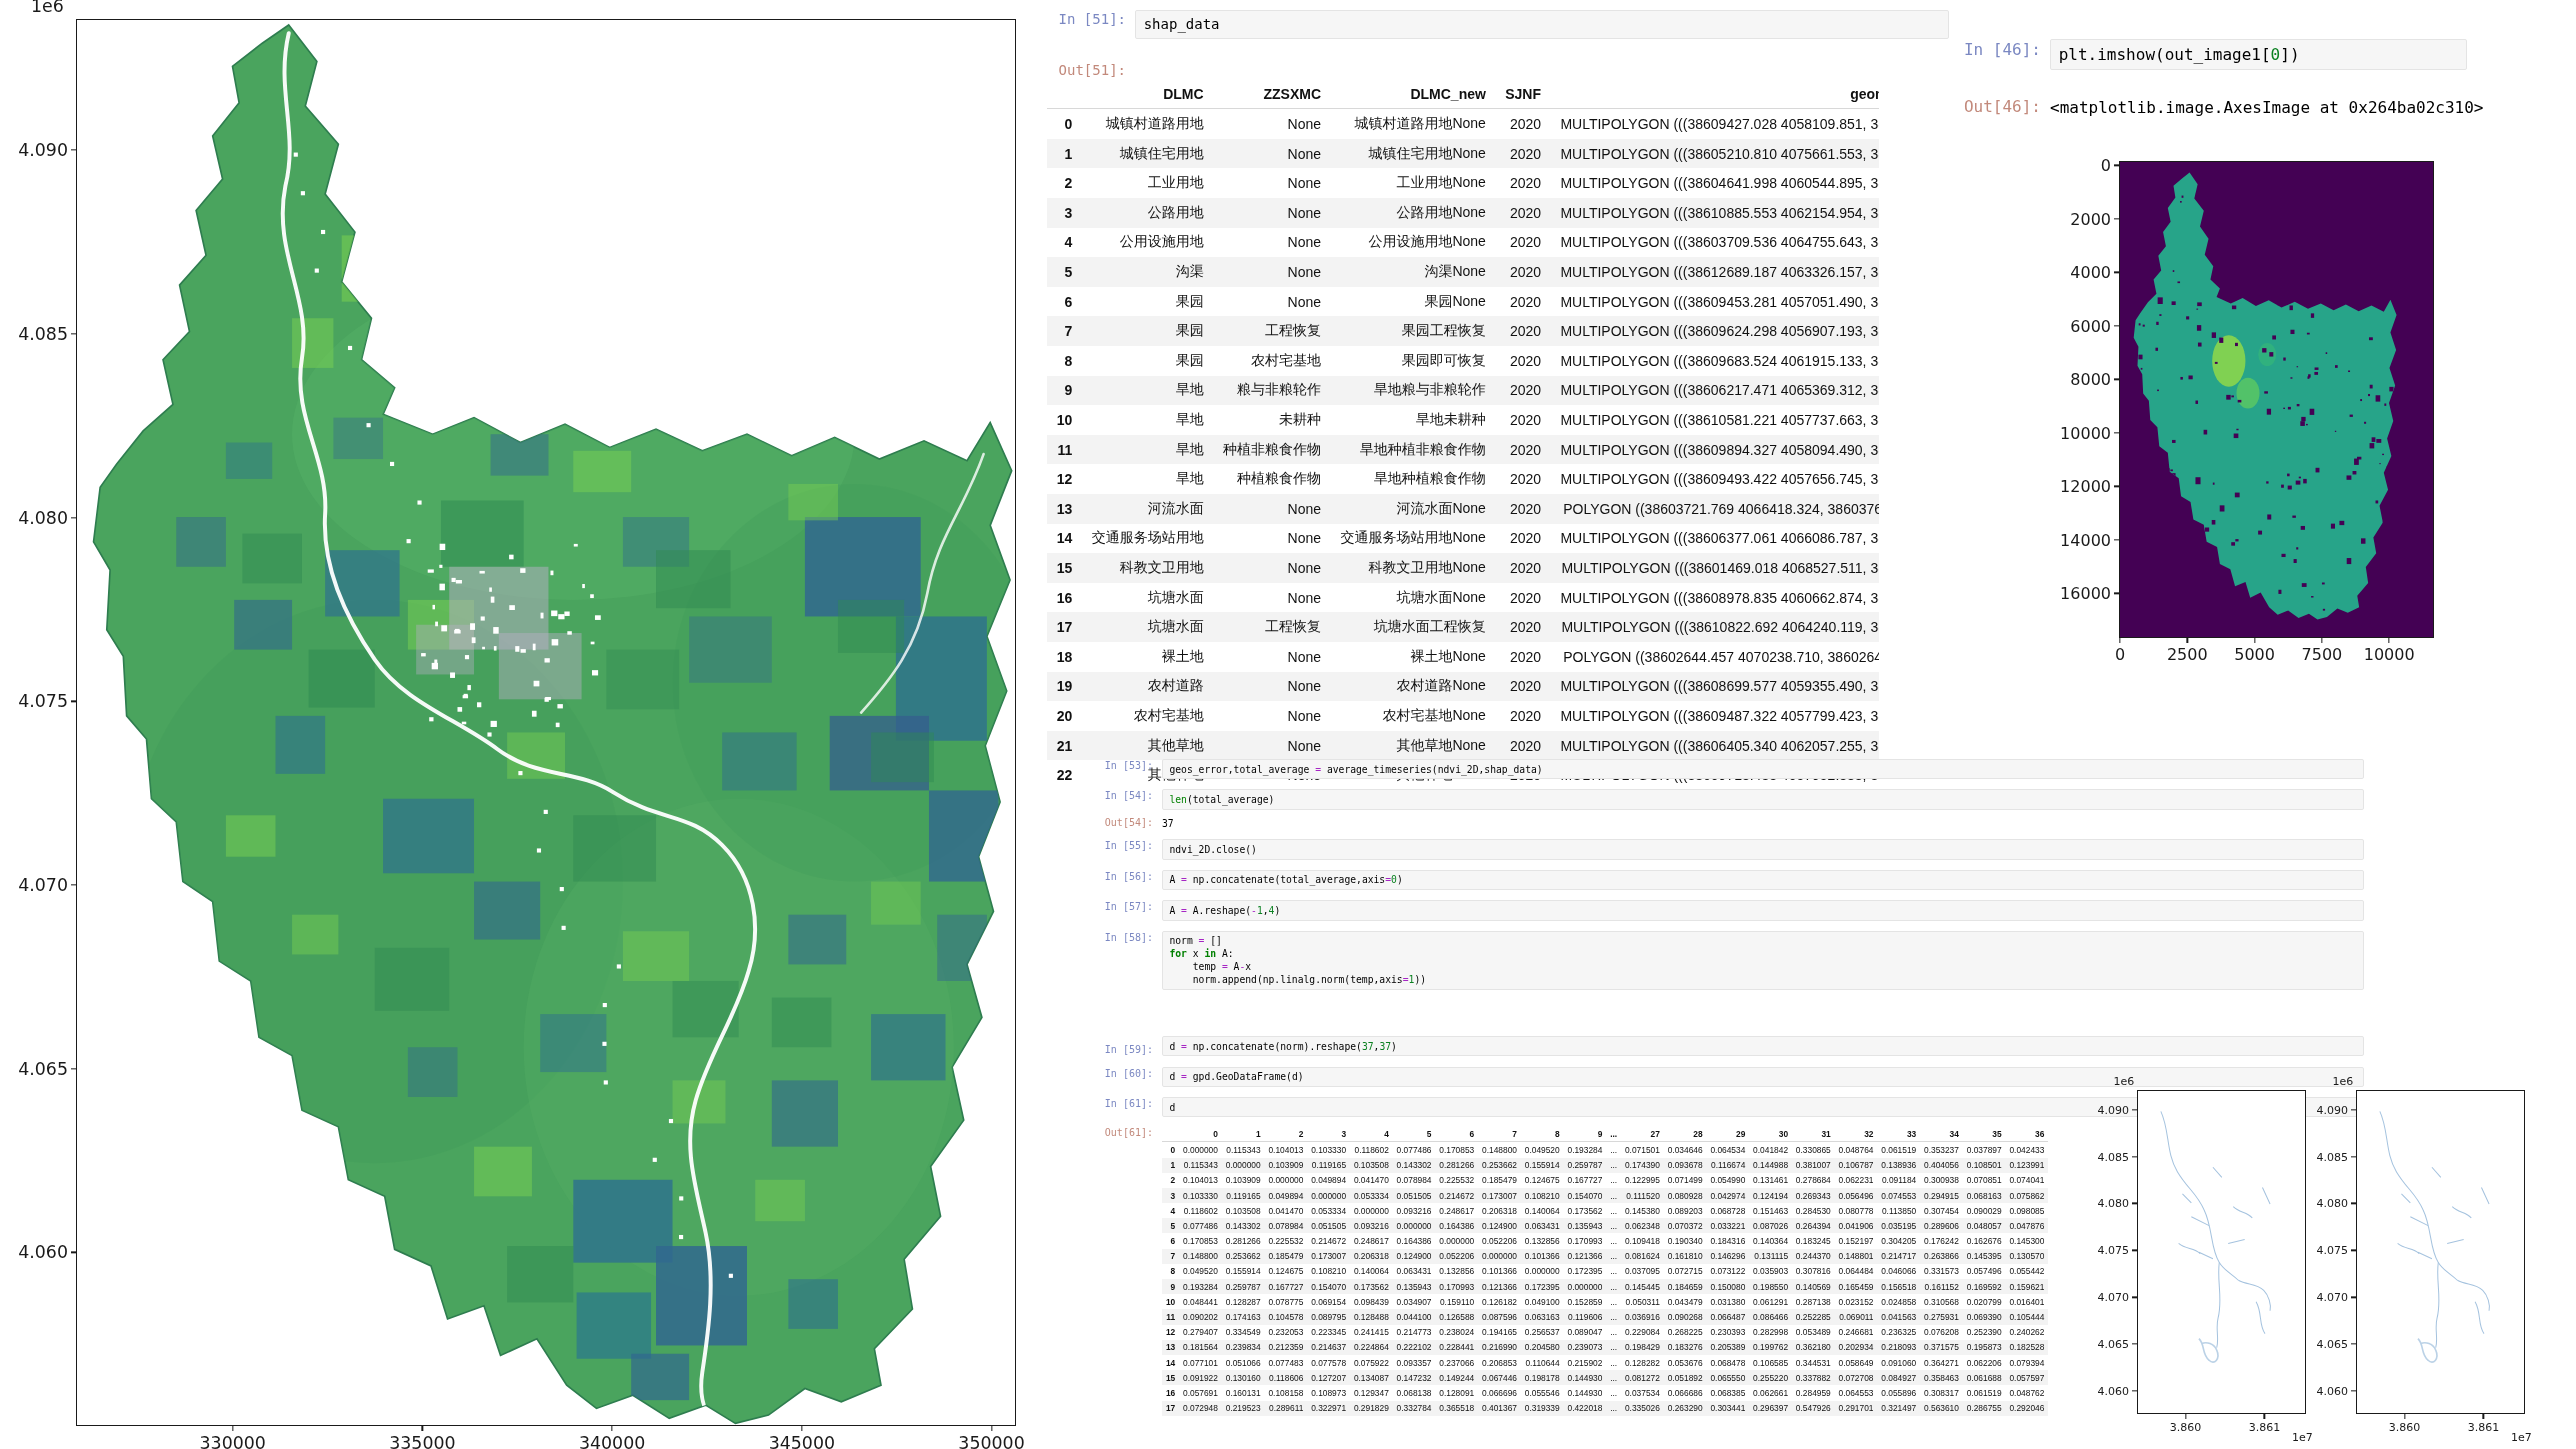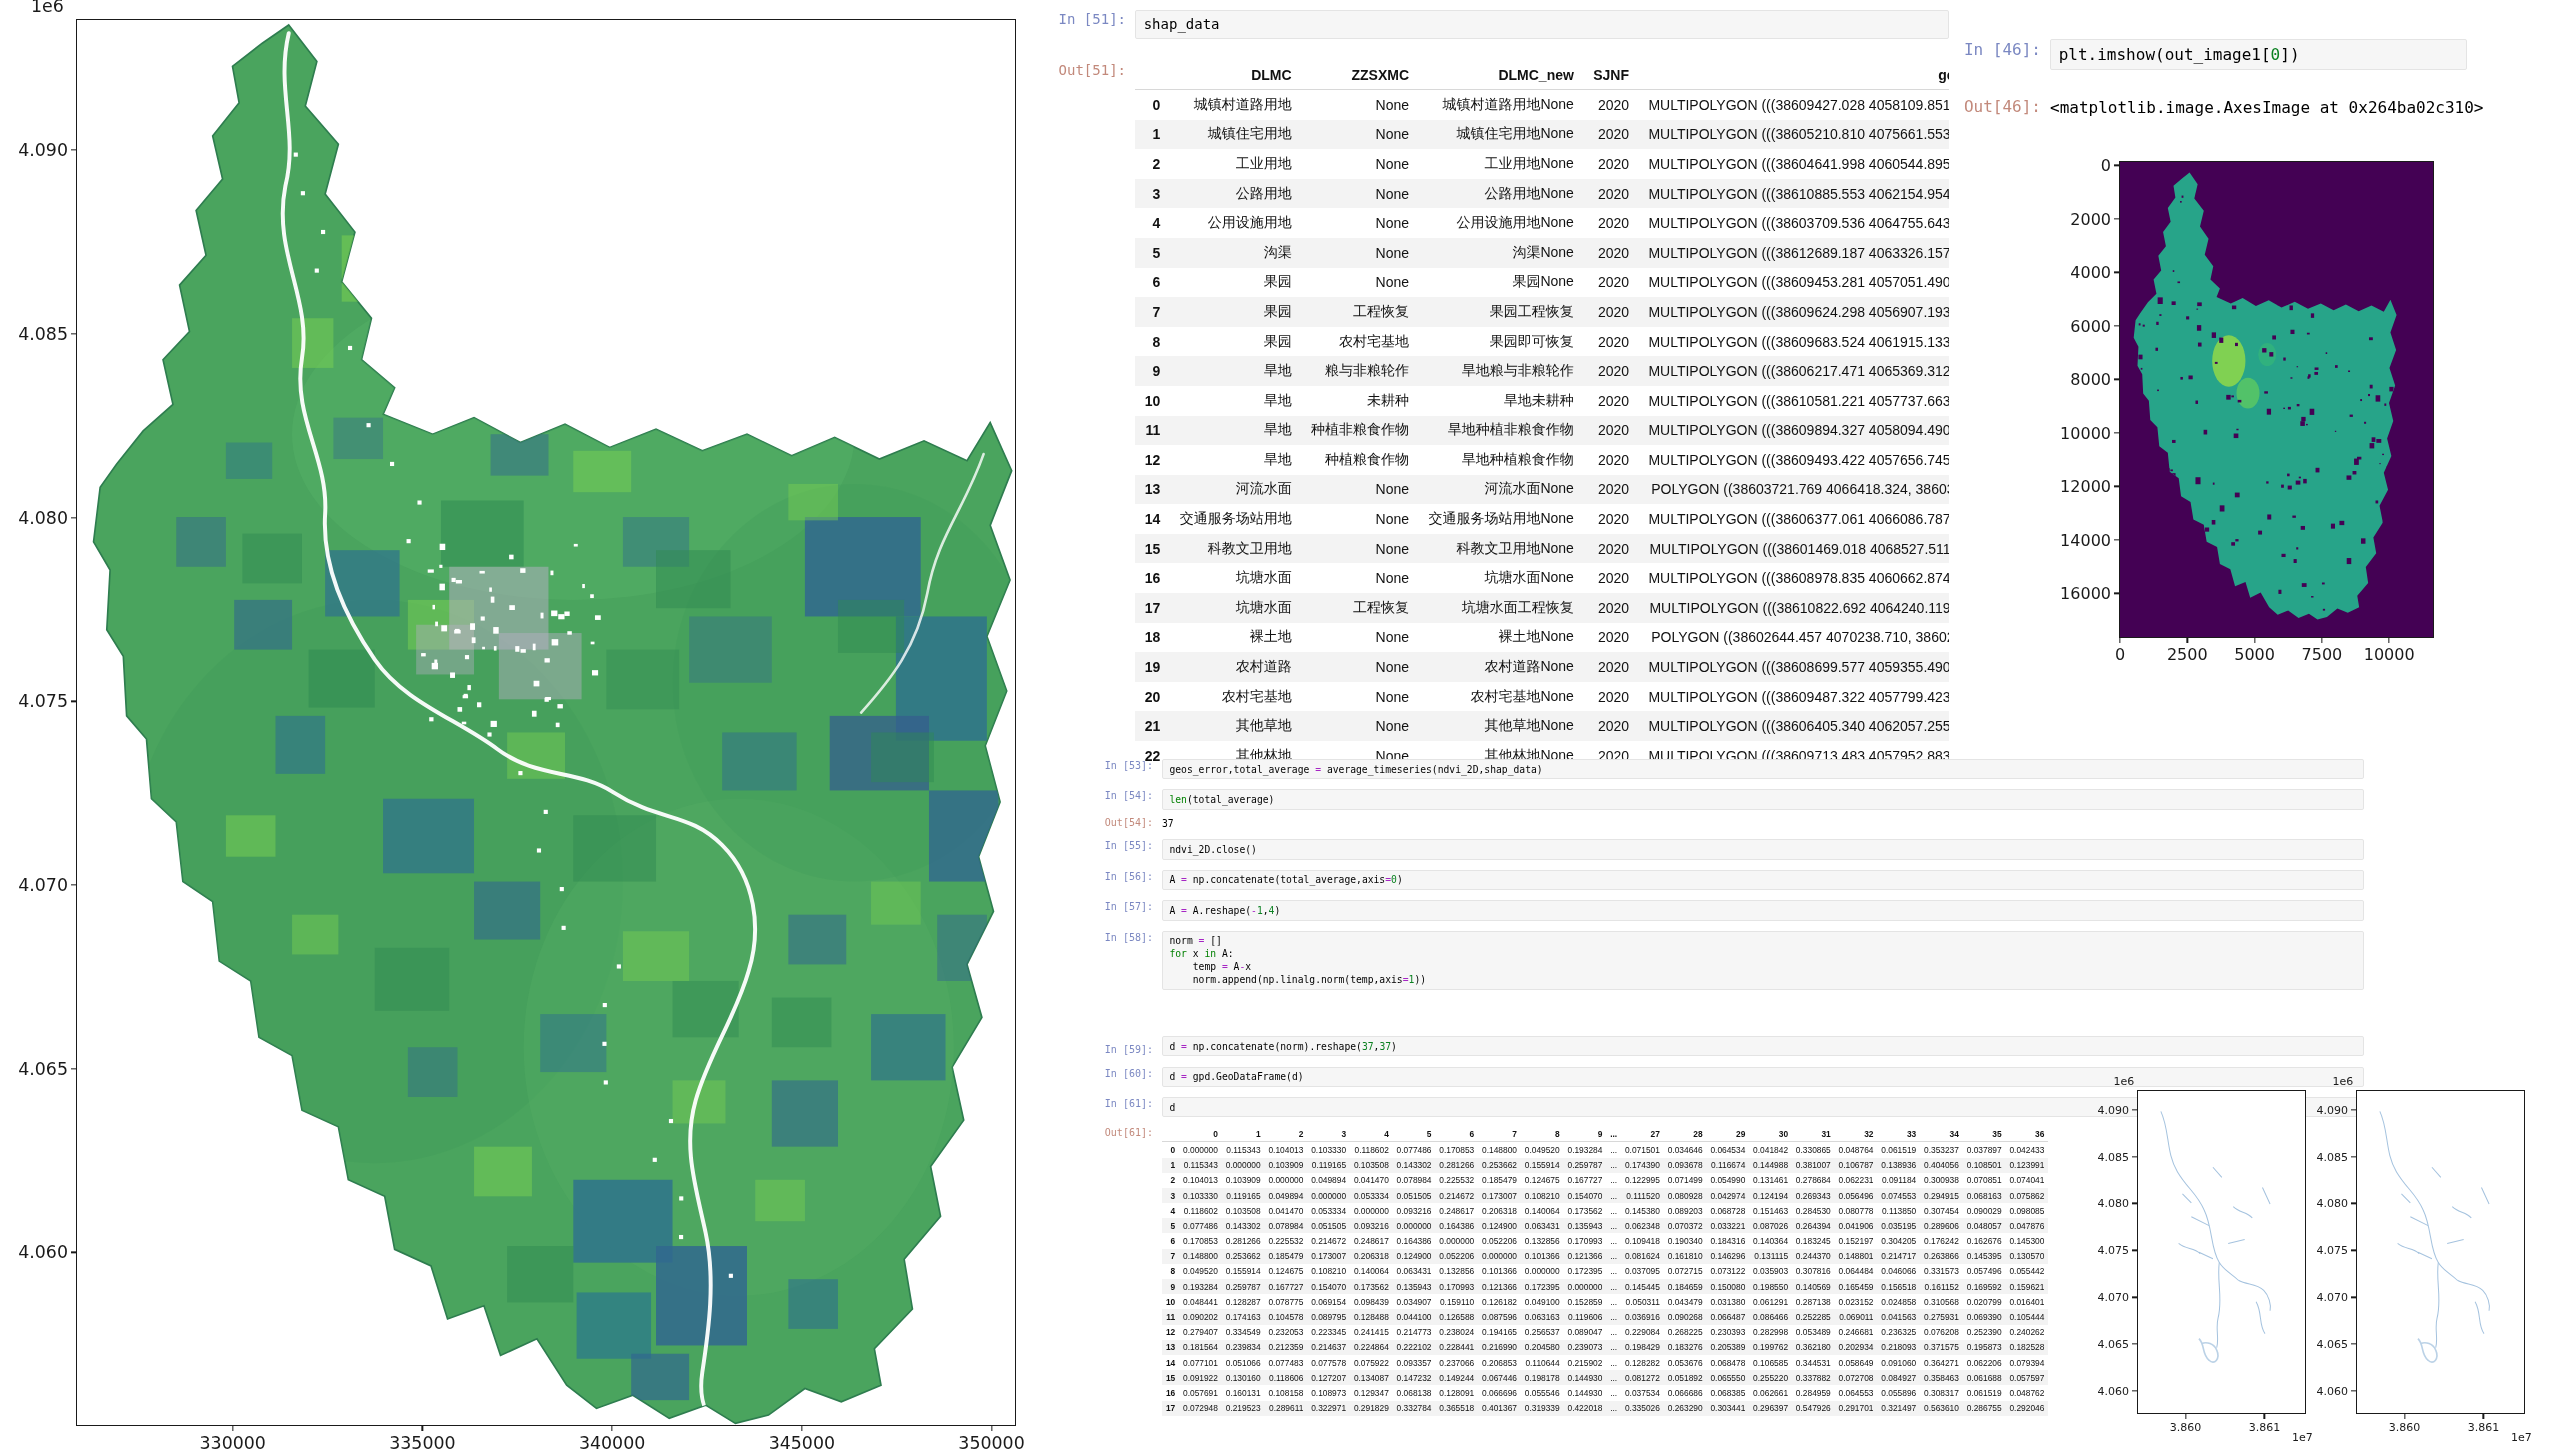--- a/index.html
+++ b/index.html
@@ -17,21 +17,21 @@
   
   .pane{position:absolute;}
   .cellrow{display:flex;align-items:flex-start;}
   .prompt{font-family:"DejaVu Sans Mono",monospace;flex-shrink:0;text-align:right;padding-right:9px;}
   .prompt.in{color:var(--in-prompt);}
   .prompt.out{color:var(--out-prompt);}
   .codebox{background:var(--cell-bg);border:0.6px solid var(--cell-border);border-radius:1.9px;
            padding:3.9px 7.7px;flex:1;font-family:"DejaVu Sans Mono",monospace;color:#000;}
   .cm-line{white-space:pre;}
   .outtext{font-family:"DejaVu Sans Mono",monospace;color:#000;padding-top:1.3px;white-space:pre;}
-  .tok-k{color:var(--tok-keyword);font-weight:normal;}
+  .tok-k{color:var(--tok-keyword);font-weight:bold;}
   .tok-b{color:var(--tok-keyword);}
   .tok-n{color:var(--tok-number);}
   .tok-o{color:var(--tok-operator);}
   .pane-top .prompt{width:79px;font-size:14px;line-height:19.3px;}
   .pane-top .codebox{font-size:14px;line-height:19.3px;}
   .pane-bottom .prompt{width:76px;font-size:10px;line-height:13px;}
   .pane-bottom .codebox{font-size:9.7px;line-height:13px;padding:2.6px 6.4px;}
   .pane-bottom .outtext{font-size:9.7px;line-height:13px;}
   .pane-bottom .cellrow{margin-bottom:10.3px;}
   .pane-bottom .outrow{margin:-3.9px 0 9px 0;}
@@ -263,21 +263,21 @@
       </div>
   </section>
 
   <section class="pane pane-top" style="left:1047px;top:0;width:902px;height:753px;">
     <div class="cellrow" style="margin-top:10.3px;">
       <div class="prompt in">In [51]:</div>
       <div class="codebox">
           <div class="cm-line"><span>shap_data</span></div>
         </div>
     </div>
-    <div class="cellrow" style="margin-top:22px;">
+    <div class="cellrow" style="margin-top:22px;flex-direction:column;">
       <div class="prompt out">Out[51]:</div>
       <div class="df-wrap">
           <table class="df">
             <thead>
               <tr>
                 <th></th>
                 <th>DLMC</th>
                 <th>ZZSXMC</th>
                 <th>DLMC_new</th>
                 <th>SJNF</th>

